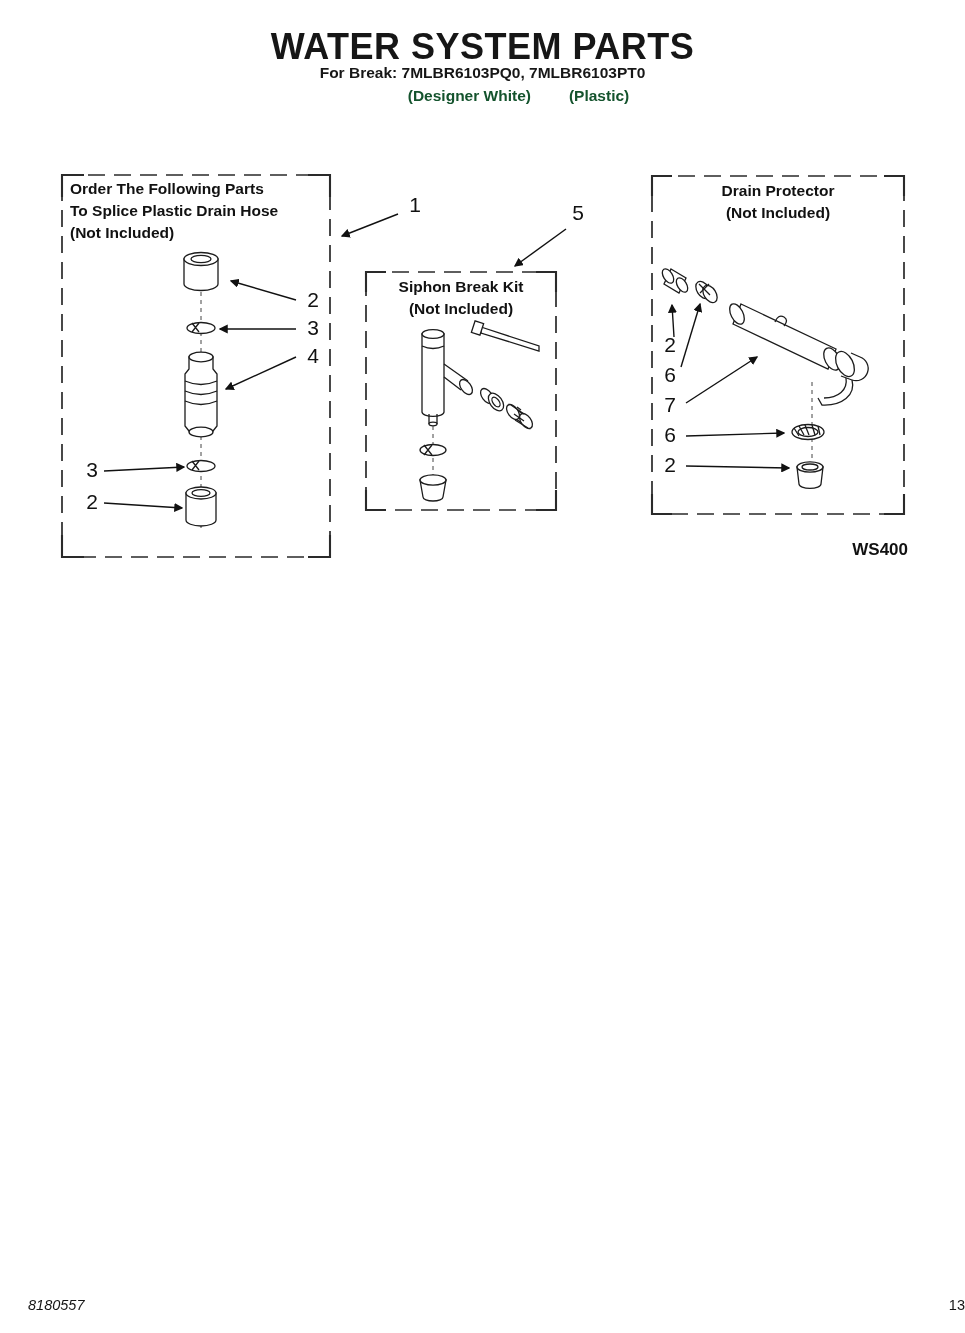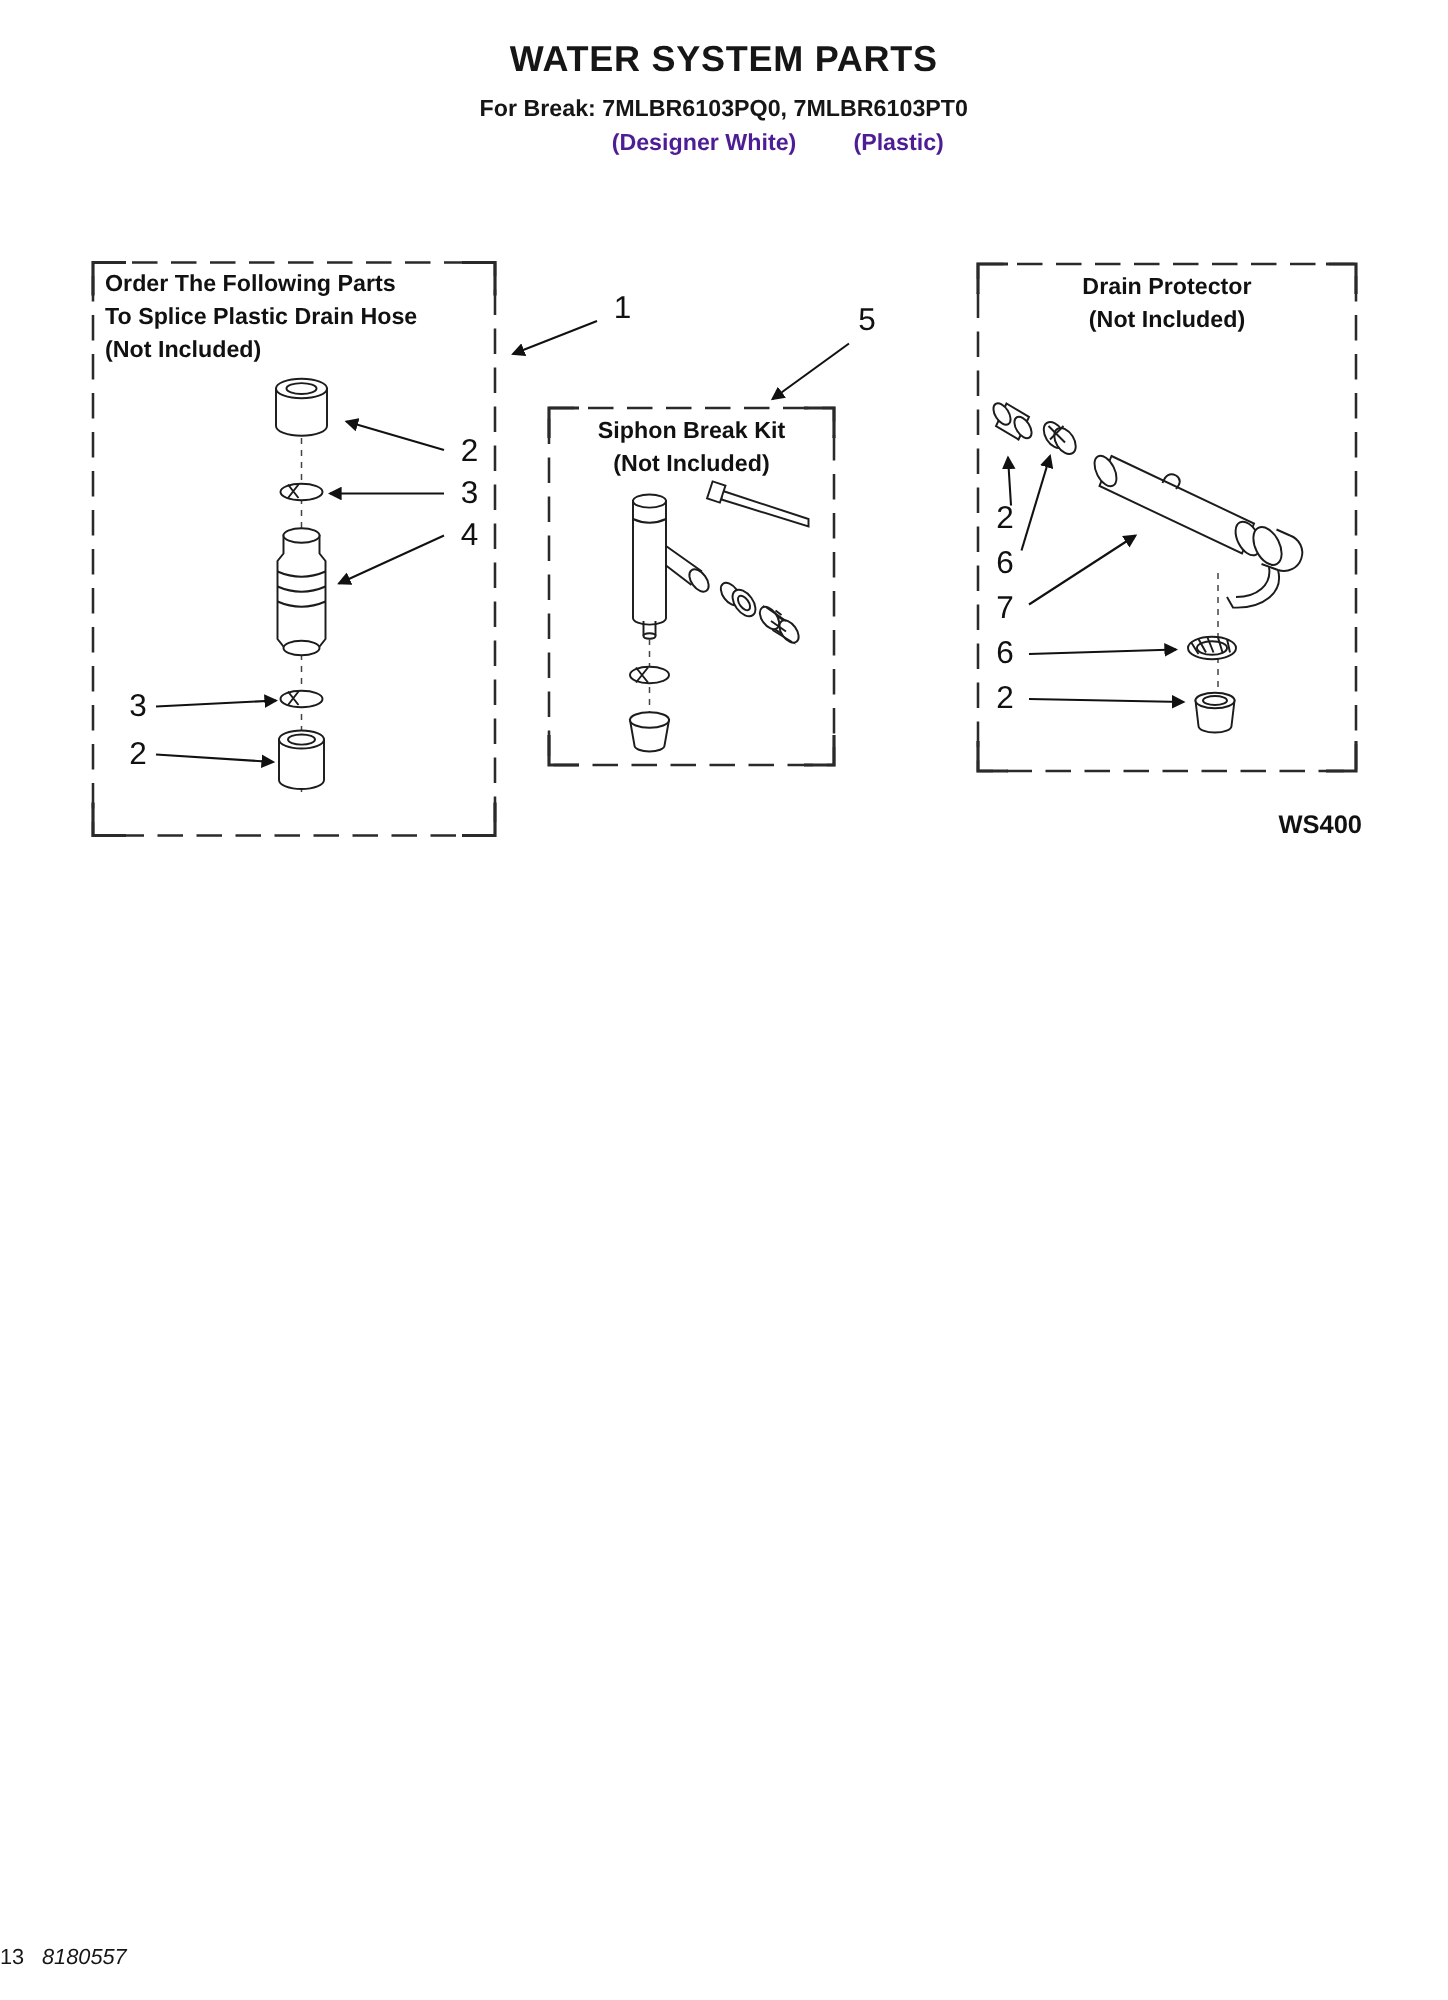--- a/index.html
+++ b/index.html
@@ -9,50 +9,50 @@
     width: 965px;
     height: 1333px;
     background: #ffffff;
     font-family: "Liberation Sans", "DejaVu Sans", sans-serif;
     color: #111;
     overflow: hidden;
   }
   .page-title {
     position: absolute; top: 26px; left: 0; width: 100%;
     margin: 0; text-align: center;
-    font-size: 24px; font-weight: bold; letter-spacing: 0.5px; color: #161616;
+    font-size: 36px; font-weight: bold; letter-spacing: 0.5px; color: #161616;
   }
   .models-line {
     position: absolute; top: 64px; left: 0; width: 100%;
     text-align: center; font-size: 15.5px; font-weight: bold; color: #161616;
   }
   .finishes-line {
     position: absolute; top: 87px; left: 0; width: 100%;
     display: flex; justify-content: center; gap: 38px; padding-left: 72px;
-    font-size: 15.5px; font-weight: bold; color: #4c1d95;
+    font-size: 15.5px; font-weight: bold; color: #14532d;
   }
   svg.diagram { position: absolute; top: 0; left: 0; }
   svg text { font-family: "Liberation Sans", "DejaVu Sans", sans-serif; fill: #111; }
   .box-title { font-size: 15.5px; font-weight: bold; }
   .callout { font-size: 21px; }
   .code { font-size: 17px; font-weight: bold; }
   .pbox { fill: none; stroke: #2a2a2a; stroke-width: 1.7; stroke-dasharray: 17 9; }
   .corner { fill: none; stroke: #2a2a2a; stroke-width: 2.1; }
   .art ellipse { fill: #fff; stroke: #1c1c1c; stroke-width: 1.3; }
   .art path, .art line, .art rect { fill: none; stroke: #1c1c1c; stroke-width: 1.3; }
   .art .fillw { fill: #fff; }
   .dash { stroke: #444 !important; stroke-width: 1 !important; stroke-dasharray: 4 4; fill: none; }
   .arrows line { stroke: #111; stroke-width: 1.4; }
   .footer-doc {
     position: absolute; left: 28px; bottom: 20px;
     font-size: 14.5px; color: #161616; font-style: italic;
   }
   .footer-page {
     position: absolute; left: 0; bottom: 20px; width: 100%;
-    text-align: left; font-size: 14.5px; color: #161616;
+    text-align: right; font-size: 14.5px; color: #161616;
   }
 </style>
 </head>
 <body>
 
 <div class="page">
 
   <h1 class="page-title">WATER SYSTEM PARTS</h1>
   <div class="models-line">For Break: 7MLBR6103PQ0, 7MLBR6103PT0</div>
   <div class="finishes-line">

